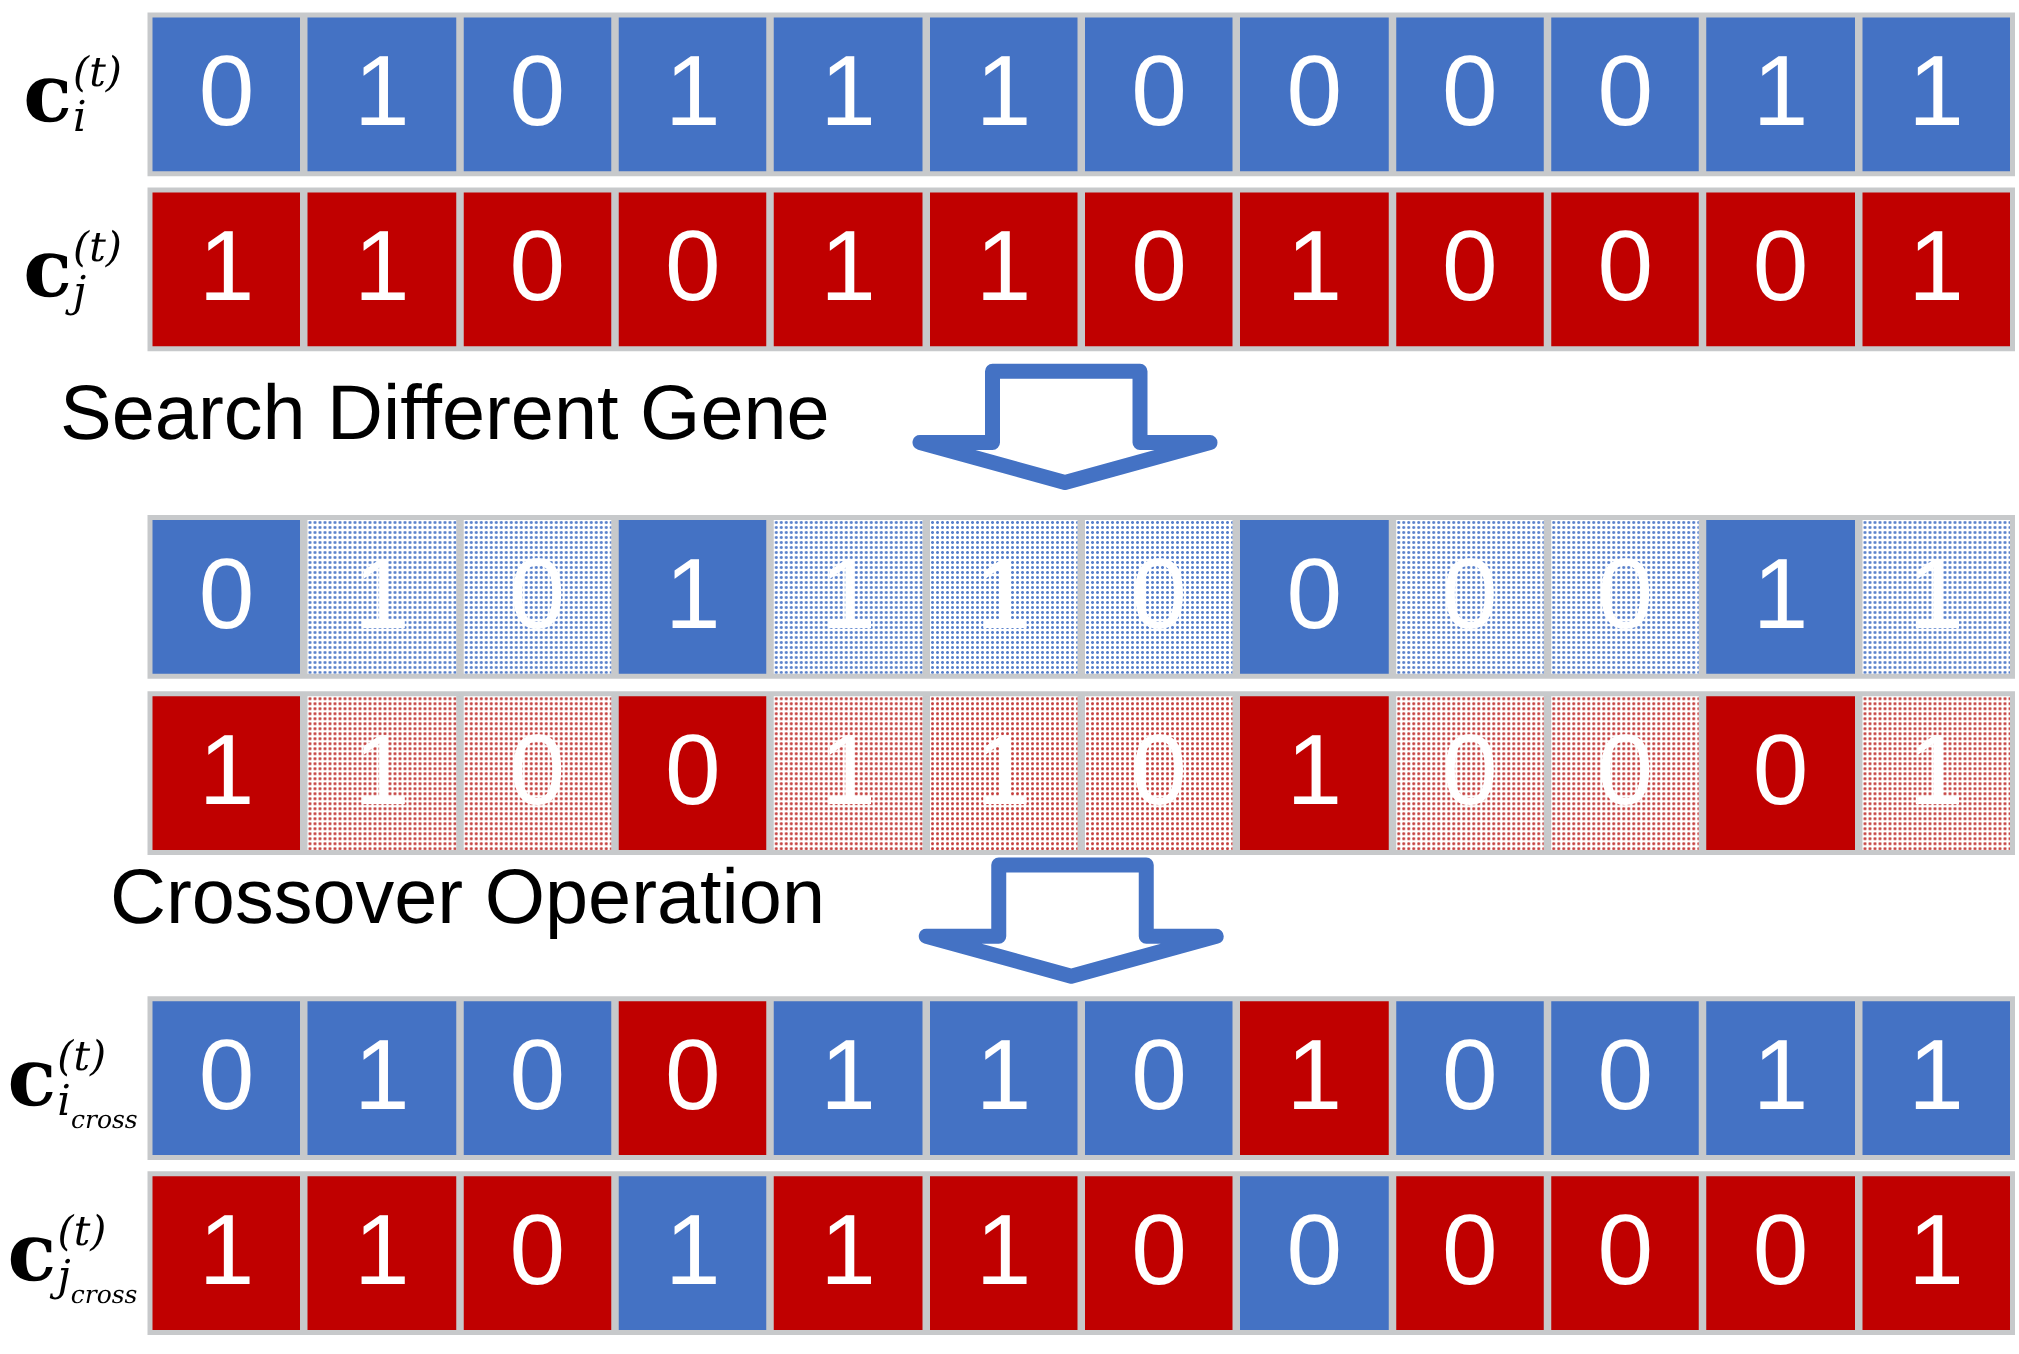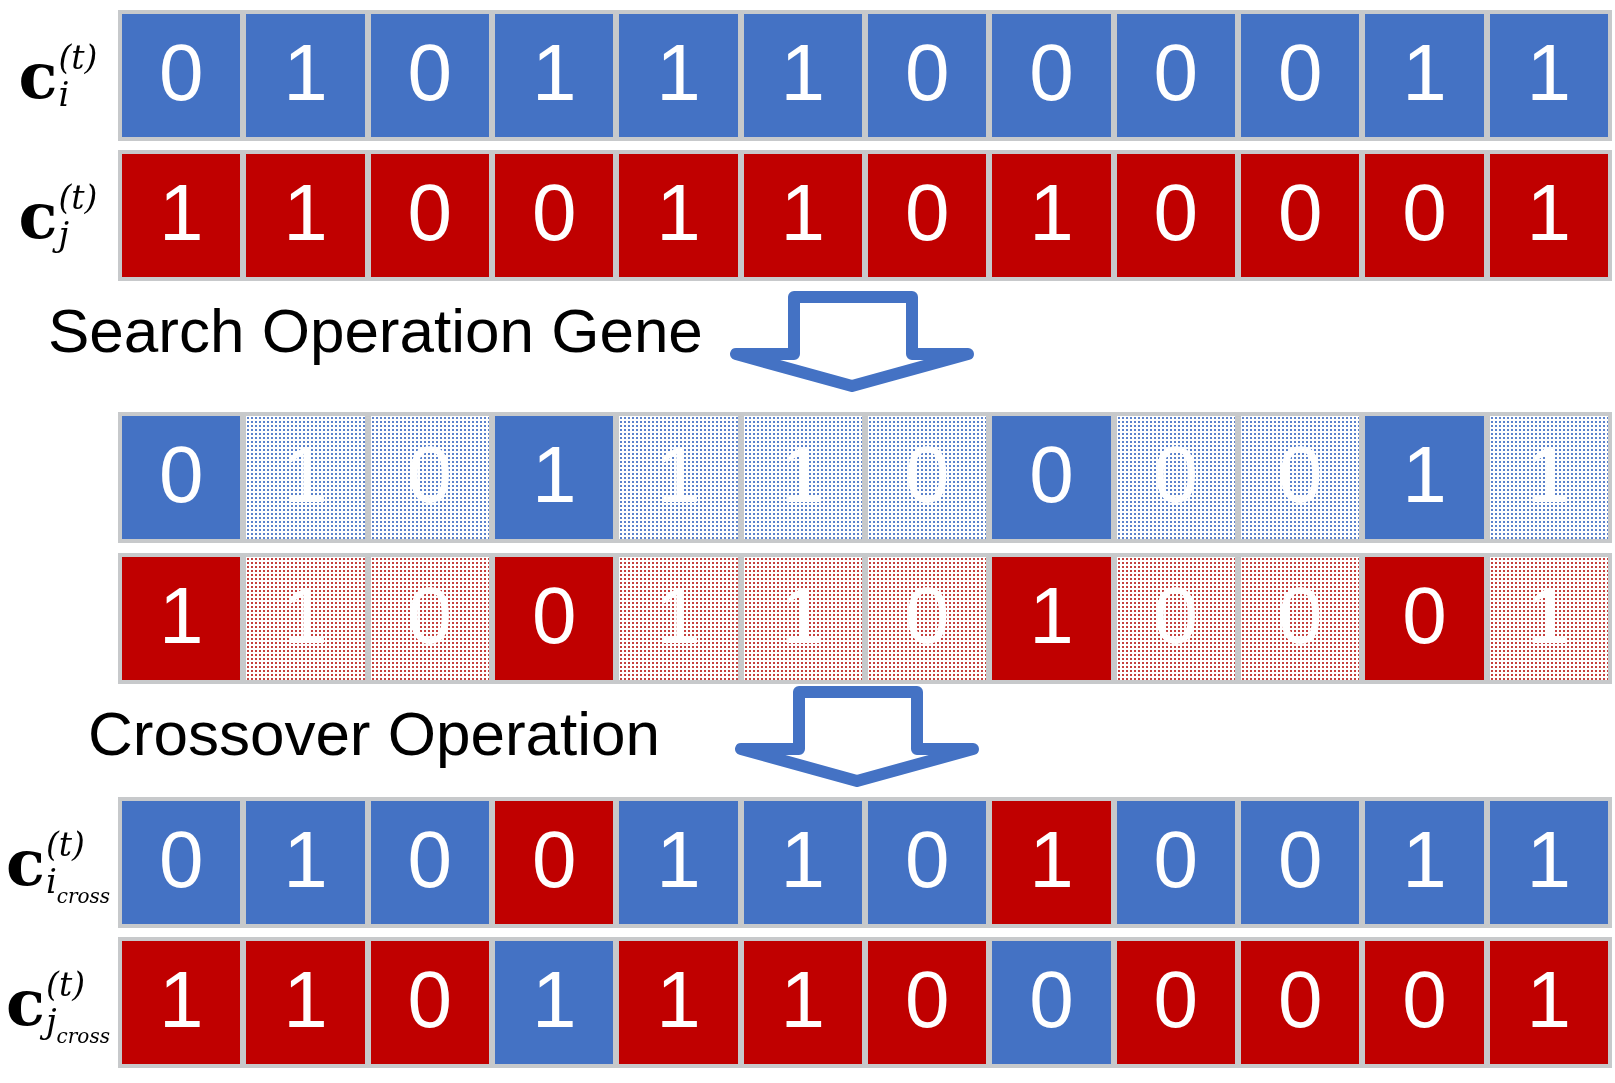--- a/index.html
+++ b/index.html
@@ -116,21 +116,21 @@
       <div class="cell red">1</div>
       <div class="cell red">1</div>
       <div class="cell red">0</div>
       <div class="cell red">1</div>
       <div class="cell red">0</div>
       <div class="cell red">0</div>
       <div class="cell red">0</div>
       <div class="cell red">1</div>
     </div>
 
-  <div class="step-title" style="left:48px;top:297px;">Search Operation Gene</div>
+  <div class="step-title" style="left:48px;top:297px;">Search Different Gene</div>
   <svg class="down-arrow" style="left:726px;top:288px;" width="252" height="108" viewBox="0 0 252 108">
     <polygon points="68,9 186,9 186,66 242,66 126,98 10,66 68,66" fill="#ffffff" stroke="#4472C4" stroke-width="12" stroke-linejoin="round"></polygon>
   </svg>
 
   <div class="strip" style="top:412px;">
       <div class="cell blue">0</div>
       <div class="cell faded-blue">1</div>
       <div class="cell faded-blue">0</div>
       <div class="cell blue">1</div>
       <div class="cell faded-blue">1</div>
@@ -151,21 +151,21 @@
       <div class="cell faded-red">1</div>
       <div class="cell faded-red">1</div>
       <div class="cell faded-red">0</div>
       <div class="cell red">1</div>
       <div class="cell faded-red">0</div>
       <div class="cell faded-red">0</div>
       <div class="cell red">0</div>
       <div class="cell faded-red">1</div>
     </div>
 
-  <div class="step-title" style="left:88px;top:700px;">Crossover Operation</div>
+  <div class="step-title" style="left:88px;top:684px;">Crossover Operation</div>
   <svg class="down-arrow" style="left:731px;top:683px;" width="252" height="108" viewBox="0 0 252 108">
     <polygon points="68,9 186,9 186,66 242,66 126,98 10,66 68,66" fill="#ffffff" stroke="#4472C4" stroke-width="12" stroke-linejoin="round"></polygon>
   </svg>
 
   <div class="row-label" style="top:797px;height:131px;">
       <span class="lb-base">c</span>
       <span class="lb-stack">
         <span class="lb-sup">(t)</span>
         <span class="lb-sub">i<span class="lb-subsub">cross</span></span>
       </span>

